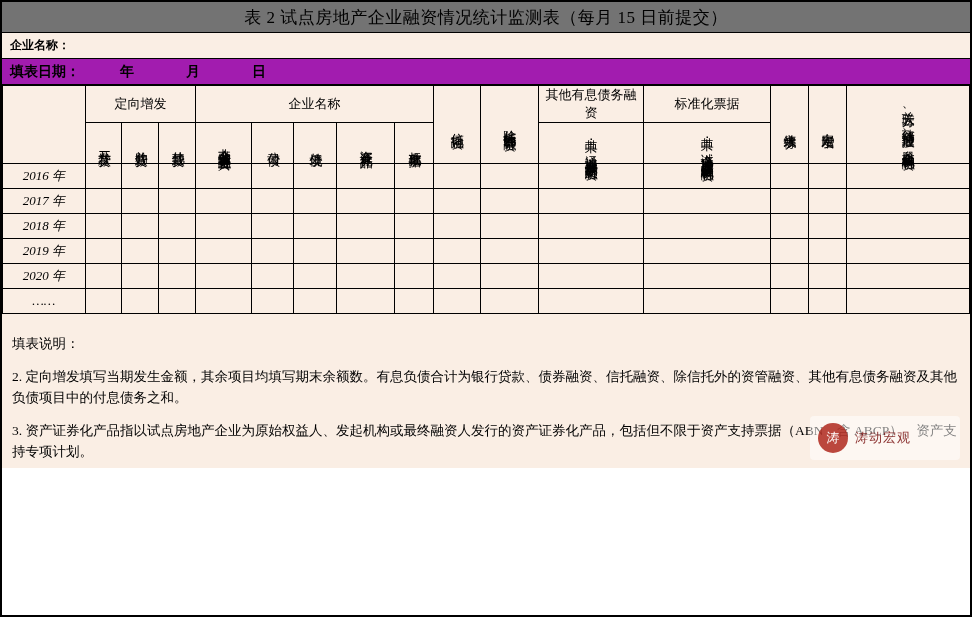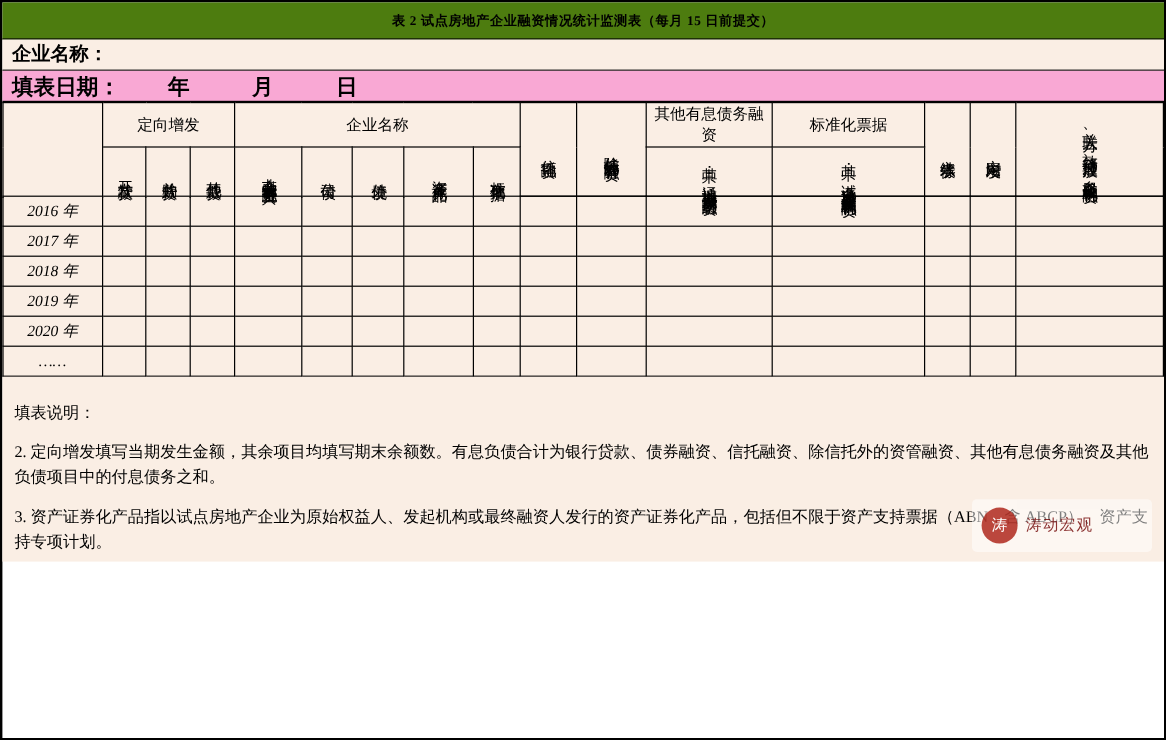--- a/index.html
+++ b/index.html
@@ -21,43 +21,43 @@
     box-sizing: border-box;
     border: 2px solid #000;
     background: #fff;
   }
   .title-bar {
     height: 30px;
     border-bottom: 1.5px solid #000;
     display: flex;
     align-items: center;
     justify-content: center;
-    font-weight: bold;
-    font-size: 11px;
+    font-weight: normal;
+    font-size: 17px;
     letter-spacing: 0.5px;
-    background: #4d7c0f;
+    background: #737373;
   }
   .meta-row {
     height: 26px;
     border-bottom: 1.5px solid #000;
     display: flex;
     align-items: center;
     background: #faeee4;
-    font-size: 16px;
+    font-size: 12px;
     font-weight: bold;
     padding-left: 8px;
     box-sizing: border-box;
   }
   .meta-row2 {
     height: 26px;
     border-bottom: 1.5px solid #000;
     display: flex;
     align-items: center;
-    background: #f9a8d4;
-    font-size: 18px;
+    background: #a21caf;
+    font-size: 14px;
     font-weight: bold;
     padding-left: 8px;
     box-sizing: border-box;
     gap: 0;
   }
   .meta-row2 .lbl { margin-right: 40px; }
   .meta-row2 .unit { margin-right: 52px; }
 
   table.grid {
     border-collapse: collapse;

